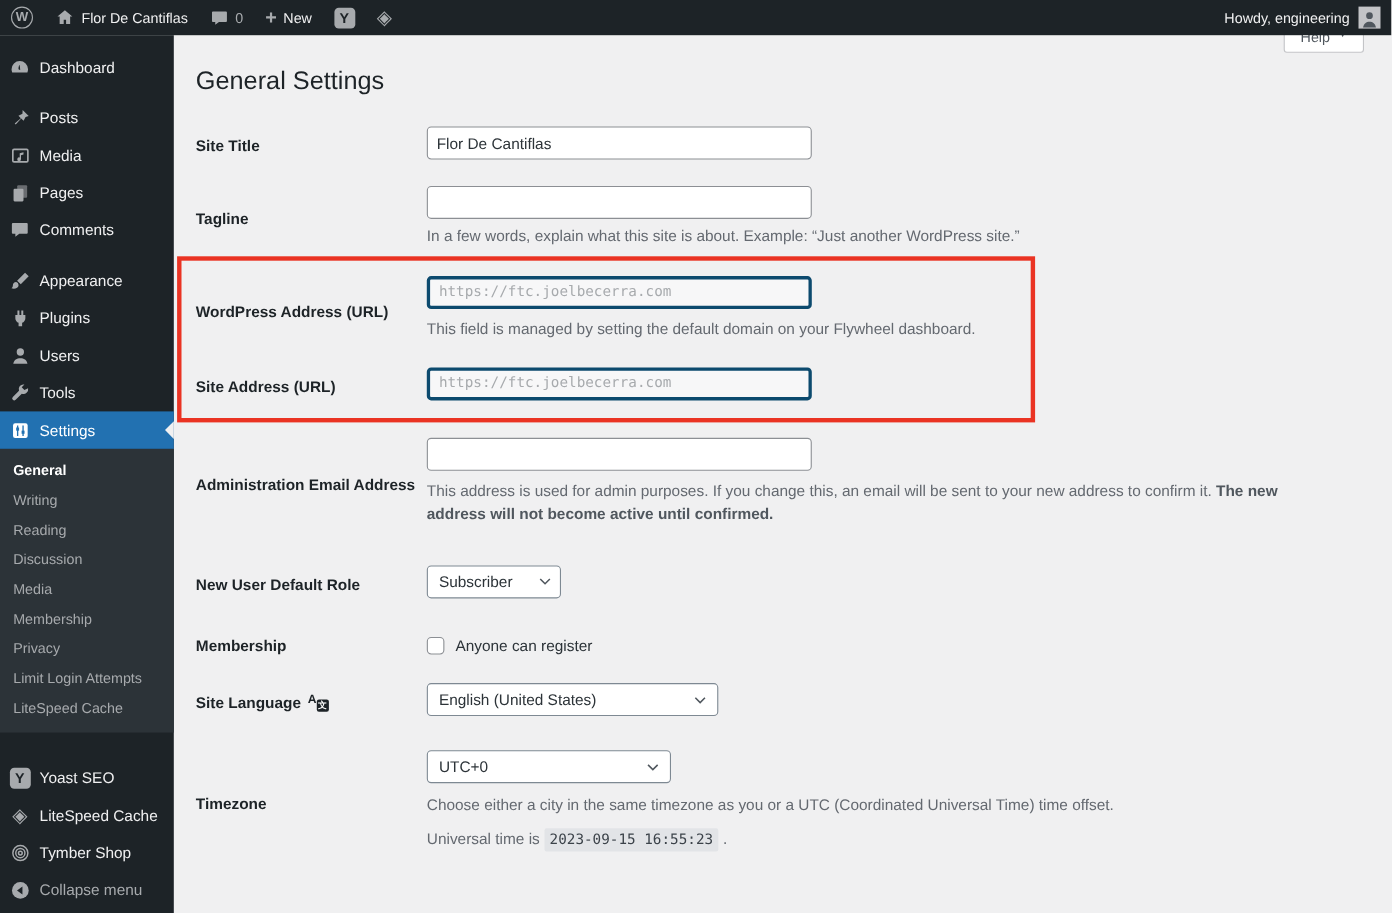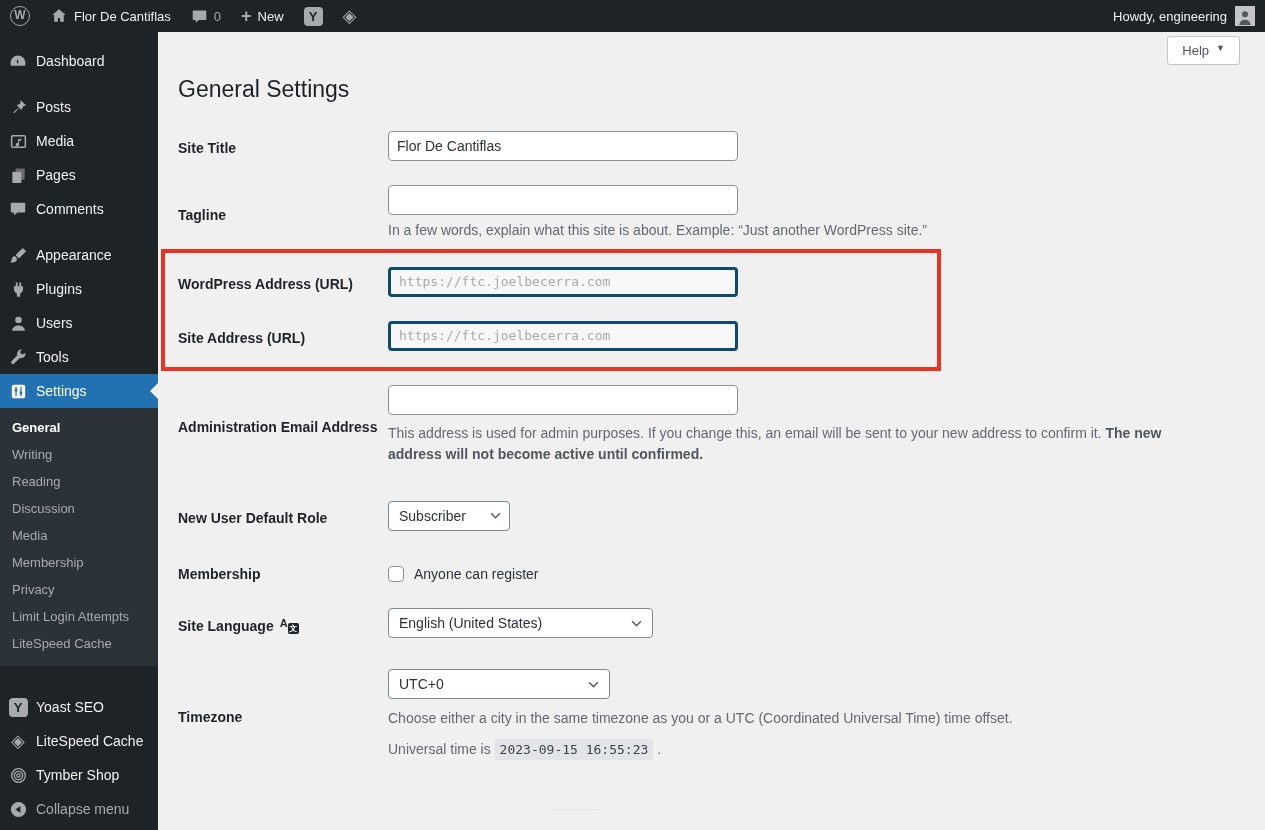--- a/index.html
+++ b/index.html
@@ -54,28 +54,28 @@
   .submenu { background:#2c3338; padding:7px 0 9px; flex-shrink:0; }
   .submenu-item {
     padding:6px 4px 6px 12px; font-size:13px; color:#a7aaad; cursor:pointer; line-height:1.15;
   }
   .submenu-item.current-sub { color:#fff; font-weight:bold; }
   .plugin-group { margin-top:24px; }
   .collapse-item { margin-top:auto; margin-bottom:6px; color:#a7aaad; }
 
   
   .help-tab {
-    position:absolute; top:36px; right:25px; background:#fff;
+    position:absolute; top:19px; right:25px; background:#fff;
     border:1px solid #c3c4c7; border-radius:3px; padding:6px 14px;
     font-size:13px; color:#50575e; display:flex; align-items:flex-start; gap:7px; cursor:pointer; z-index:30;
   }
   .help-caret { font-size:9px; color:#50575e; }
 
   
-  .content { position:absolute; top:36px; left:158px; width:1107px; height:774px; padding:16px 20px; overflow:hidden; }
+  .content { position:absolute; top:20px; left:158px; width:1107px; height:774px; padding:16px 20px; overflow:hidden; }
   h1.page-title { font-size:23px; font-weight:400; color:#1d2327; margin-top:23px; line-height:1.3; }
 
   .form-row { display:flex; align-items:center; }
   .row-label { width:210px; flex-shrink:0; font-weight:bold; font-size:14px; color:#1d2327; padding-top:6px; line-height:1.4; }
   .row-field { flex:1; min-width:0; }
 
   input.text-input {
     width:350px; height:30px; border:1px solid #8c8f94; border-radius:4px;
     padding:0 8px; font-size:14px; color:#2c3338; background:#fff;
     font-family:"Liberation Sans", sans-serif;
@@ -324,20 +324,21 @@
       <input class="text-input" type="text" value="" style="">
       <div class="field-desc" style="margin-top:5px;">In a few words, explain what this site is about. Example: “Just another WordPress site.”</div>
     </div>
   </div>
 
   <div class="highlight-box">
     <div class="form-row">
       <div class="row-label">WordPress Address (URL)</div>
       <div class="row-field">
         <input class="text-input disabled-input" type="text" value="https://ftc.joelbecerra.com" style="">
+        <div class="field-desc">This field is managed by setting the default domain on your Flywheel dashboard.</div>
       </div>
     </div>
     <div class="form-row">
       <div class="row-label">Site Address (URL)</div>
       <div class="row-field">
         <input class="text-input disabled-input" type="text" value="https://ftc.joelbecerra.com" style="">
       </div>
     </div>
   </div>
 

